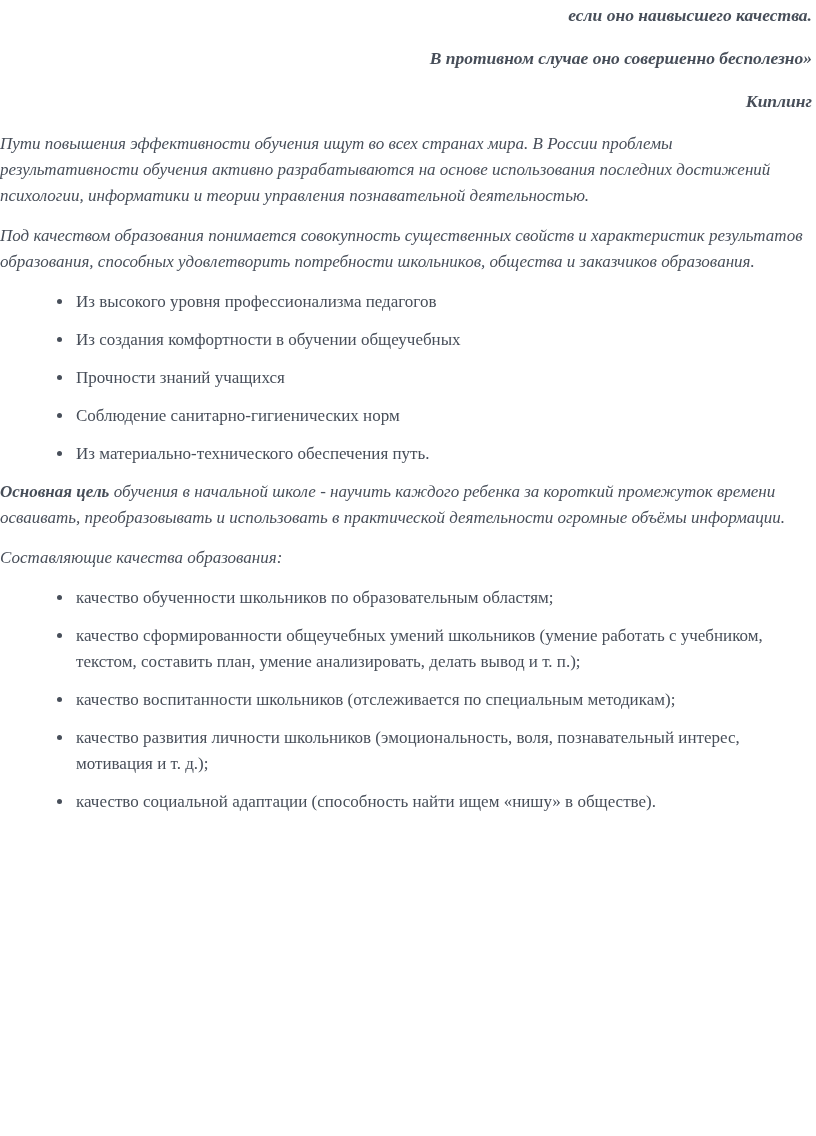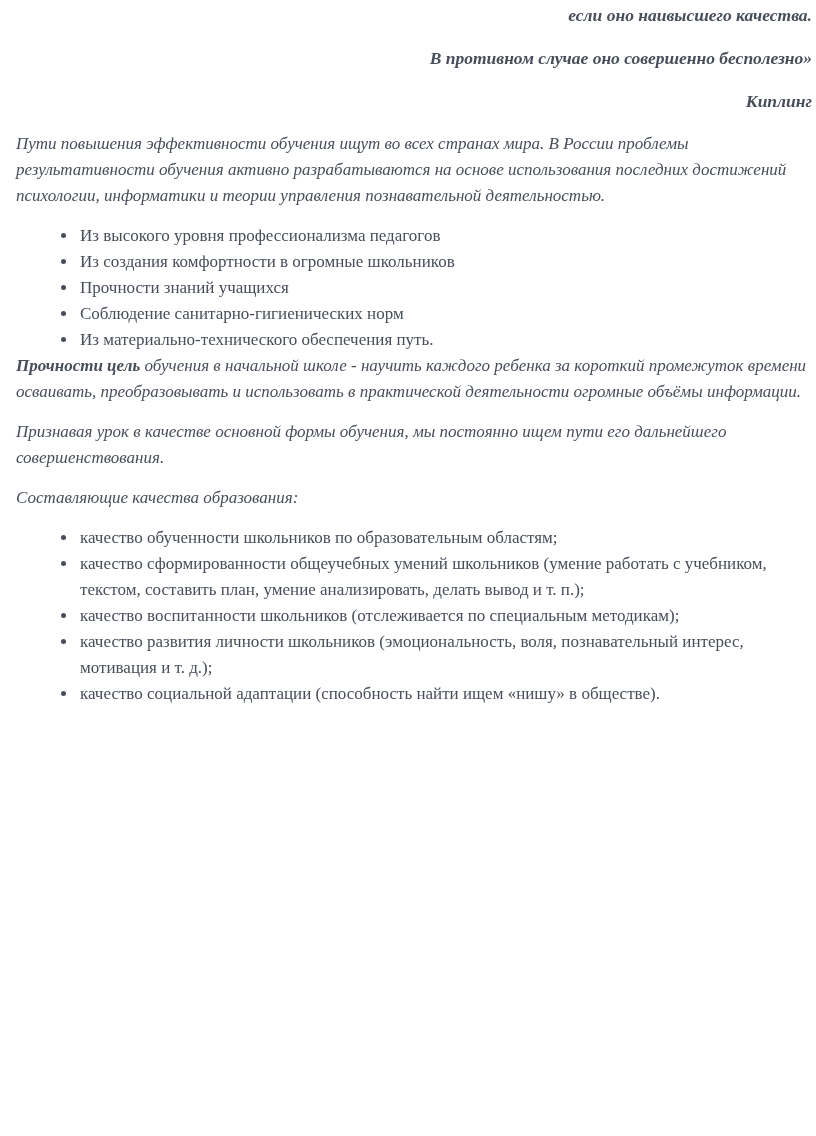--- a/index.html
+++ b/index.html
@@ -7,21 +7,21 @@
     padding: 0;
     background: #ffffff;
     width: 816px;
     height: 1136px;
     overflow: hidden;
   }
   .page {
     box-sizing: border-box;
     width: 816px;
     height: 1080px;
-    padding: 2px 4px 0 16px;
+    padding: 2px 4px 0 0;
     font-family: "Liberation Serif", "DejaVu Serif", serif;
     color: #474e59;
     font-size: 17px;
     line-height: 26px;
   }
   .epigraph {
     text-align: right;
     font-weight: bold;
     font-style: italic;
     margin: 0 0 17px 0;
@@ -35,49 +35,49 @@
   }
   p.no-top {
     margin-top: 0;
   }
   ul.doc-list {
     margin: 6px 0 0 0;
     padding: 0 0 0 62px;
     list-style: disc outside;
   }
   ul.doc-list li {
-    margin: 0;
+    margin: 12px;
     padding-left: 2px;
   }
   .bold { font-weight: bold; }
 </style>
 </head>
 <body>
 
 <div class="page">
 
   <p class="epigraph">если оно наивысшего качества.</p>
   <p class="epigraph">В противном случае оно совершенно бесполезно»</p>
   <p class="epigraph author">Киплинг</p>
 
   <p class="body-para">Пути повышения эффективности обучения ищут во всех странах мира. В России проблемы результативности обучения активно разрабатываются на основе использования последних достижений психологии, информатики и теории управления познавательной деятельностью.</p>
 
+  <p class="body-para">Под качеством образования понимается совокупность существенных свойств и характеристик результатов образования, способных удовлетворить потребности школьников, общества и заказчиков образования.</p>
 
 
   <ul class="doc-list">
     <li>Из высокого уровня профессионализма педагогов</li>
-    <li>Из создания комфортности в огромные школьников</li>
+    <li>Из создания комфортности в обучении общеучебных</li>
     <li>Прочности знаний учащихся</li>
     <li>Соблюдение санитарно-гигиенических норм</li>
     <li>Из материально-технического обеспечения путь.</li>
   </ul>
 
-  <p class="body-para no-top"><span class="bold">Прочности цель</span><span> обучения в начальной школе - научить каждого ребенка за короткий промежуток времени осваивать, преобразовывать и использовать в практической деятельности огромные объёмы информации.</span></p>
+  <p class="body-para no-top"><span class="bold">Основная цель</span><span> обучения в начальной школе - научить каждого ребенка за короткий промежуток времени осваивать, преобразовывать и использовать в практической деятельности огромные объёмы информации.</span></p>
 
-  <p class="body-para">Признавая урок в качестве основной формы обучения, мы постоянно ищем пути его дальнейшего совершенствования.</p>
 
   <p class="body-para">Составляющие качества образования:</p>
 
   <ul class="doc-list">
     <li>качество обученности школьников по образовательным областям;</li>
     <li>качество сформированности общеучебных умений школьников (умение работать с учебником, текстом, составить план, умение анализировать, делать вывод и т. п.);</li>
     <li>качество воспитанности школьников (отслеживается по специальным методикам);</li>
     <li>качество развития личности школьников (эмоциональность, воля, познавательный интерес, мотивация и т. д.);</li>
     <li>качество социальной адаптации (способность найти ищем «нишу» в обществе).</li>
   </ul>

